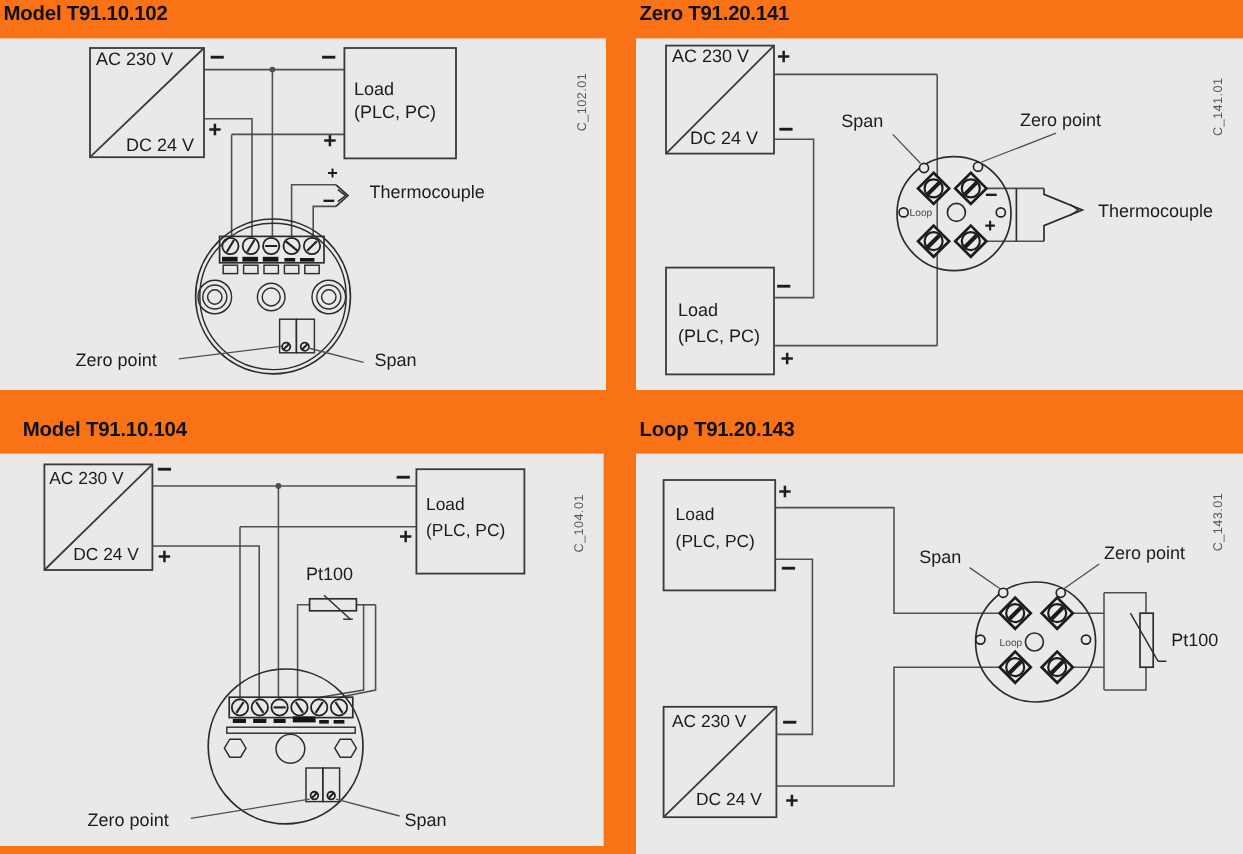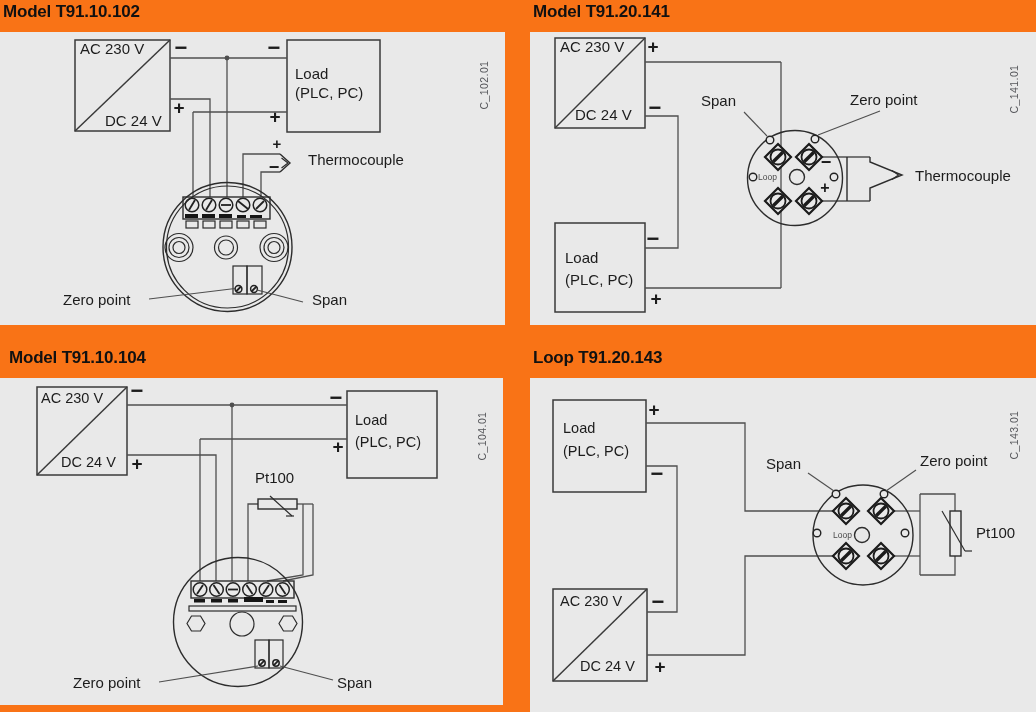--- a/index.html
+++ b/index.html
@@ -33,22 +33,22 @@
   .slot{stroke:#222;stroke-width:1.8;}
   .mark{fill:#151515;}
   .dot{fill:#4f4f4f;}
 </style>
 </head>
 <body>
 
 <div class="stage">
 
   <div class="model-title" style="left:3px;top:2px;">Model T91.10.102</div>
-  <div class="model-title" style="left:533px;top:2px;">Model T91.20.141</div>
-  <div class="model-title" style="left:9px;top:348px;">Model T91.10.104</div>
+  <div class="model-title" style="left:533px;top:2px;">Zero T91.20.141</div>
+  <div class="model-title" style="left:19px;top:348px;">Model T91.10.104</div>
   <div class="model-title" style="left:533px;top:348px;">Loop T91.20.143</div>
 
   <div class="panel" style="left:0;top:32px;width:505px;height:293px;">
     <svg width="505" height="293" viewBox="0 0 505 293">
       <g>
         <rect class="box" x="75" y="8" width="95" height="91"></rect>
         <line class="box" x1="75" y1="99" x2="170" y2="8"></line>
         <text class="lb" x="80" y="22">AC 230 V</text>
         <text class="lb" x="105" y="94">DC 24 V</text>
       </g>

